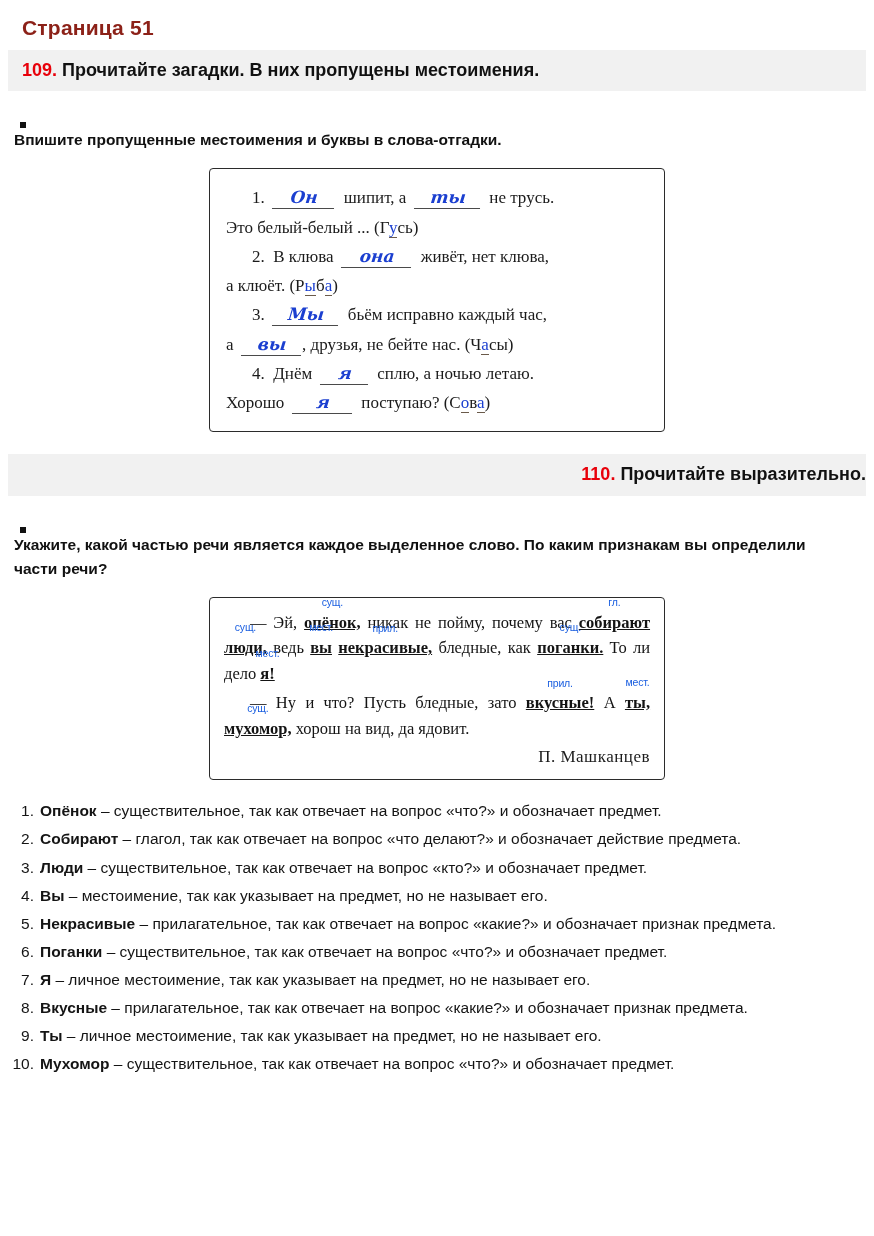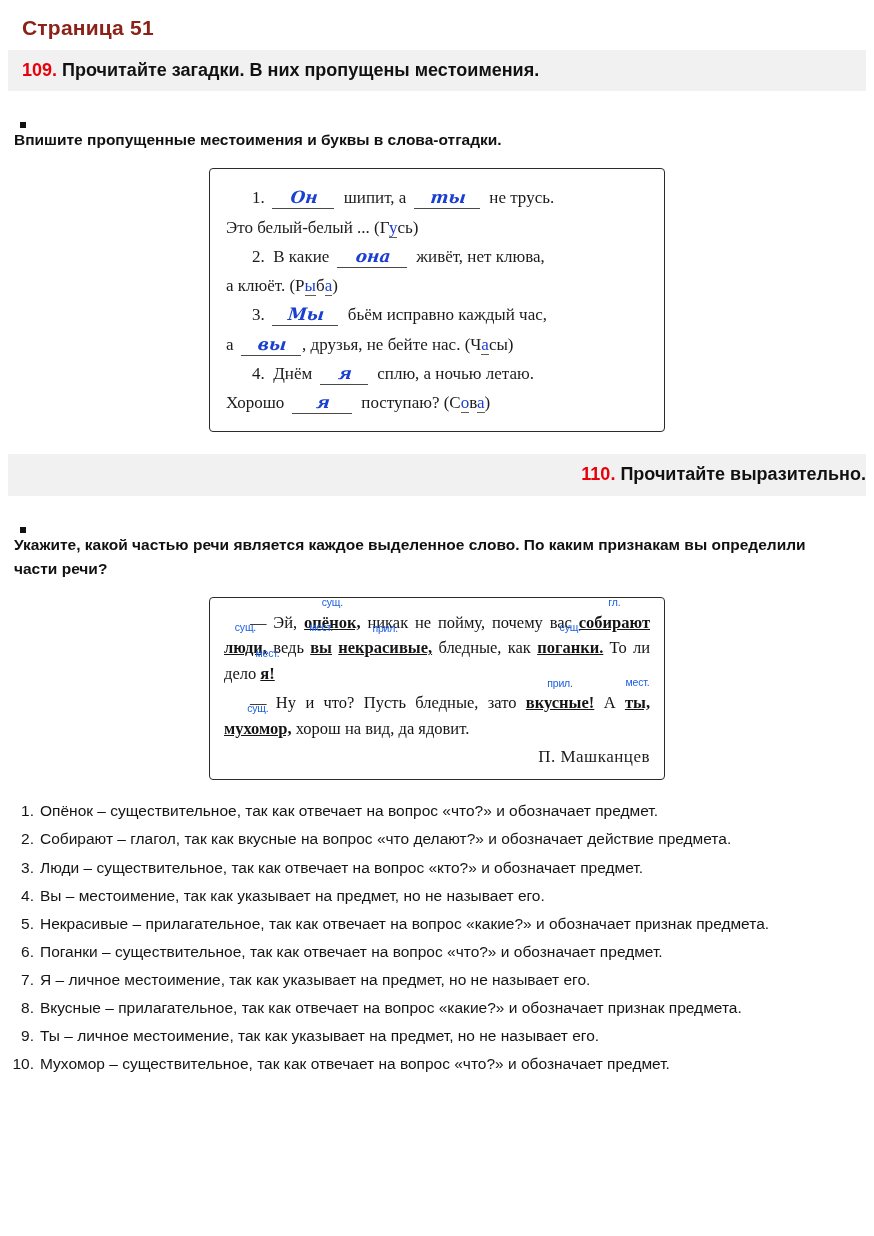--- a/index.html
+++ b/index.html
@@ -162,21 +162,21 @@
     align-items:flex-start;
     margin-bottom:3px;
   }
   .ans .idx{
     flex:0 0 auto;
     width:26px;
     text-align:right;
     padding-right:6px;
   }
   .ans .body{flex:1 1 auto;max-width:800px;}
-  .ans .body b{font-weight:normal;}
+  .ans .body b{font-weight:bold;}
 </style>
 </head>
 <body>
 
 <div class="page">
 
   <div class="page-title">Страница 51</div>
 
   <div class="ex-head">
     <span class="ex-num">109.</span>
@@ -196,21 +196,21 @@
       <span>шипит, а</span>
       &nbsp;<span class="hand w2">ты</span>&nbsp;
       <span>не трусь.</span>
     </div>
     <div class="scan-line">
       <span>Это белый-белый ... (Г</span><span class="blet">у</span><span>сь)</span>
     </div>
 
     <div class="scan-line">
       <span class="indent"></span><span>2.</span>
-      &nbsp;<span>В какие</span>
+      &nbsp;<span>В клюва</span>
       &nbsp;<span class="hand w3">она</span>&nbsp;
       <span>живёт, нет клюва,</span>
     </div>
     <div class="scan-line">
       <span>а клюёт. (Р</span><span class="blet">ы</span><span>б</span><span class="blet">а</span><span>)</span>
     </div>
 
     <div class="scan-line">
       <span class="indent"></span><span>3.</span>
       &nbsp;<span class="hand w2">Мы</span>&nbsp;
@@ -275,21 +275,21 @@
     <div class="author">П. Машканцев</div>
   </div>
 
   <div class="answers">
     <div class="ans">
       <span class="idx">1.</span>
       <span class="body"><b>Опёнок</b><span> – существительное, так как отвечает на вопрос «что?» и обозначает предмет.</span></span>
     </div>
     <div class="ans">
       <span class="idx">2.</span>
-      <span class="body"><b>Собирают</b><span> – глагол, так как вкусные на вопрос «что делают?» и обозначает действие предмета.</span></span>
+      <span class="body"><b>Собирают</b><span> – глагол, так как отвечает на вопрос «что делают?» и обозначает действие предмета.</span></span>
     </div>
     <div class="ans">
       <span class="idx">3.</span>
       <span class="body"><b>Люди</b><span> – существительное, так как отвечает на вопрос «кто?» и обозначает предмет.</span></span>
     </div>
     <div class="ans">
       <span class="idx">4.</span>
       <span class="body"><b>Вы</b><span> – местоимение, так как указывает на предмет, но не называет его.</span></span>
     </div>
     <div class="ans">

